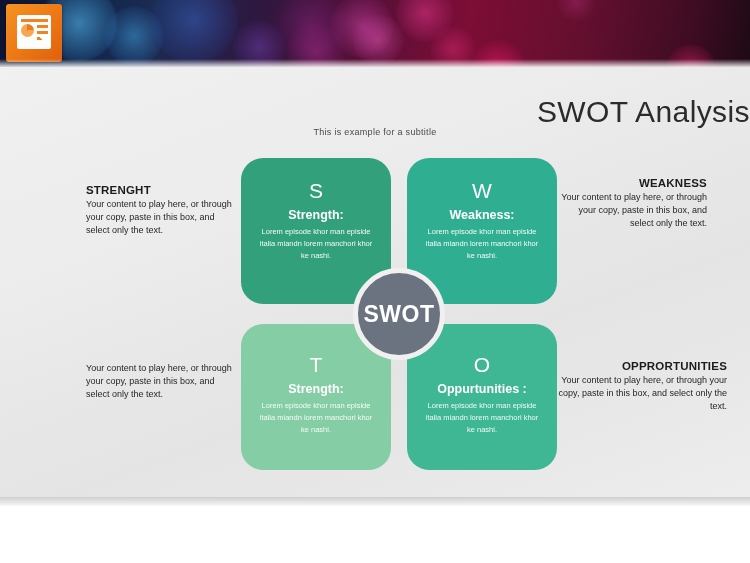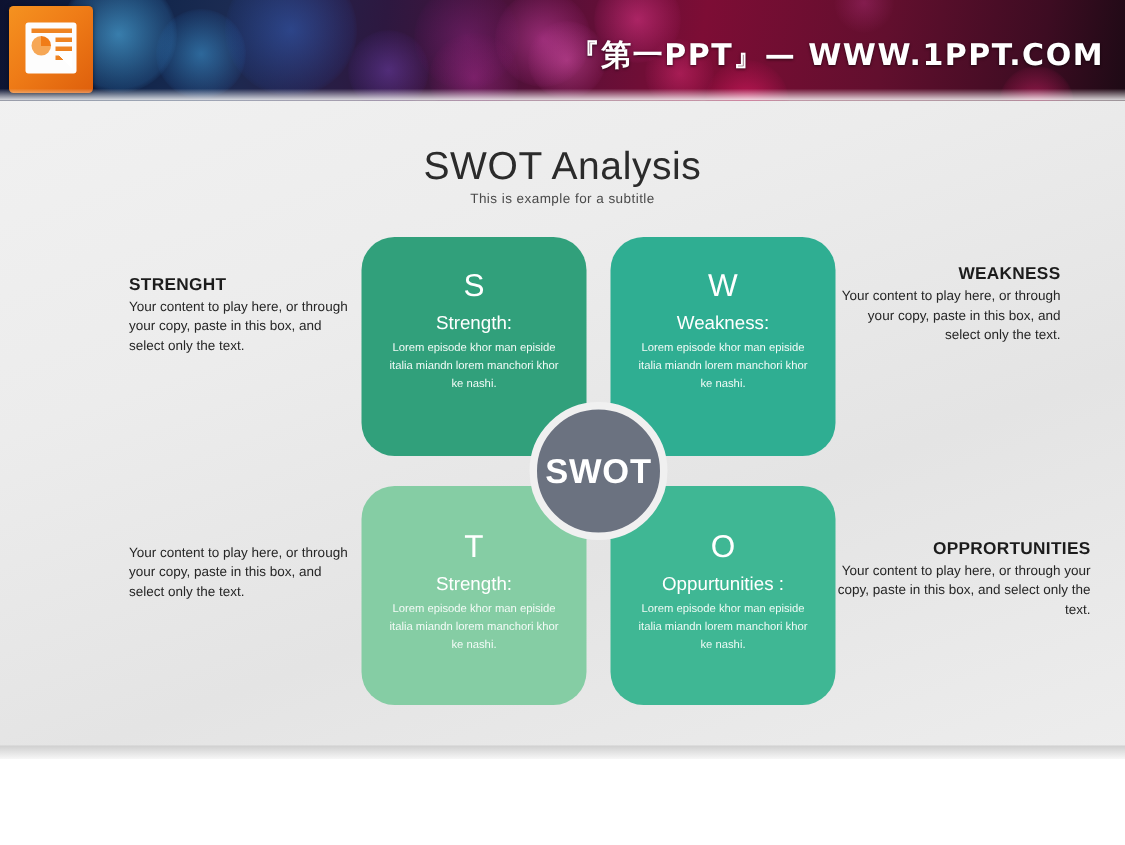--- a/index.html
+++ b/index.html
@@ -24,35 +24,35 @@
   .logo .pie{position:absolute;left:4px;top:9px;width:13px;height:13px;border-radius:50%;
     background:conic-gradient(#f07c18 0 25%, #f6a756 0 100%);}
   .logo .ln{position:absolute;left:20px;height:2.5px;background:#ef8422;width:11px;}
   .logo .hdr{position:absolute;left:4px;top:4px;width:27px;height:3px;background:#ef8422;}
   .logo .fold{position:absolute;right:3px;bottom:3px;width:12px;height:12px;
     background:linear-gradient(225deg,#ffffff 50%,rgba(255,255,255,0) 50%);}
   .brand{position:absolute;right:14px;top:23px;color:#fff;font-size:20px;letter-spacing:1px;
     font-weight:bold;text-shadow:0 1px 2px rgba(0,0,0,.6);font-family:"DejaVu Sans",sans-serif;white-space:nowrap;}
 
   
-  .title{position:absolute;left:0;top:95px;width:750px;text-align:center;
-    font-size:26px;color:#2b2b2b;font-weight:400;letter-spacing:.4px;}
+  .title{position:absolute;left:0;top:95px;width:750px;text-align:right;
+    font-size:30px;color:#2b2b2b;font-weight:400;letter-spacing:.4px;}
   .subtitle{position:absolute;left:0;top:127px;width:750px;text-align:center;
     font-size:9px;color:#4a4a4a;letter-spacing:.3px;}
 
   
   .flower{position:absolute;left:241px;top:158px;width:316px;height:312px;}
   .petal{position:absolute;width:150px;height:146px;box-sizing:border-box;
     color:#ffffff;text-align:center;}
   .p-s{left:0;top:0;background:#31a07b;border-radius:22px 22px 0 22px;}
   .p-w{right:0;top:0;background:#2fae92;border-radius:22px 22px 22px 0;}
   .p-t{left:0;bottom:0;background:#85cda4;border-radius:22px 0 22px 22px;}
   .p-o{right:0;bottom:0;background:#3fb794;border-radius:0 22px 22px 22px;}
   .pl{font-size:21px;font-weight:300;line-height:1;margin-top:20px;color:#ffffff;}
-  .pt{font-size:12.5px;font-weight:normal;margin-top:7px;line-height:1.15;}
+  .pt{font-size:12.5px;font-weight:bold;margin-top:7px;line-height:1.15;}
   .pb{font-size:7.5px;line-height:1.55;margin-top:4px;padding:0 16px;color:#f2fbf7;}
   .p-o .pb{color:#eefaf5;}
   .p-t .pb{color:#f4fbf7;}
   .p-s .pl,.p-w .pl{margin-top:22px;}
   .p-t .pl{margin-top:30px;}
   .p-o .pl{margin-top:30px;}
 
   .core{position:absolute;left:50%;top:50%;transform:translate(-50%,-50%);
     width:82px;height:82px;border-radius:50%;background:#6b7280;
     border:5px solid #f0f0f0;display:flex;align-items:center;justify-content:center;}
@@ -97,21 +97,20 @@
     <div class="logo">
       <div class="doc">
         <div class="hdr"></div>
         <div class="pie"></div>
         <div class="ln" style="top:10px;"></div>
         <div class="ln" style="top:16px;"></div>
         <div class="ln" style="top:22px;"></div>
         <div class="fold"></div>
       </div>
     </div>
-    <div class="brand">『第一PPT』— WWW.1PPT.COM</div>
     <div class="topbar-fade"></div>
   </div>
 
   <div class="title">SWOT Analysis</div>
   <div class="subtitle">This is example   for a subtitle</div>
 
   <div class="cap cap-l cap-tl">
     <div class="h">STRENGHT</div>
     <div class="b">Your content to play here, or through your copy, paste in this box, and select only the text.</div>
   </div>

